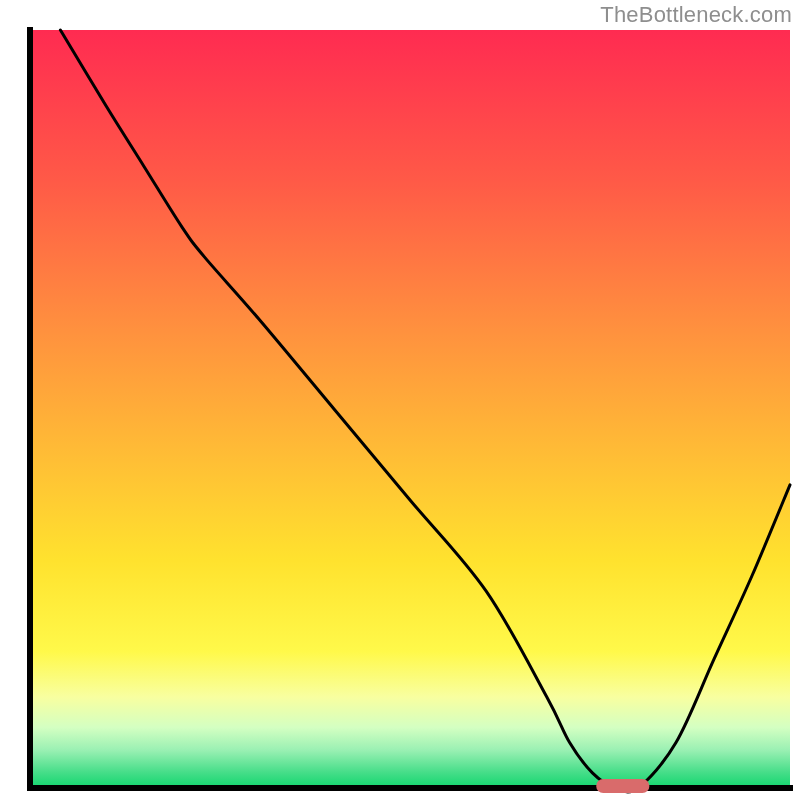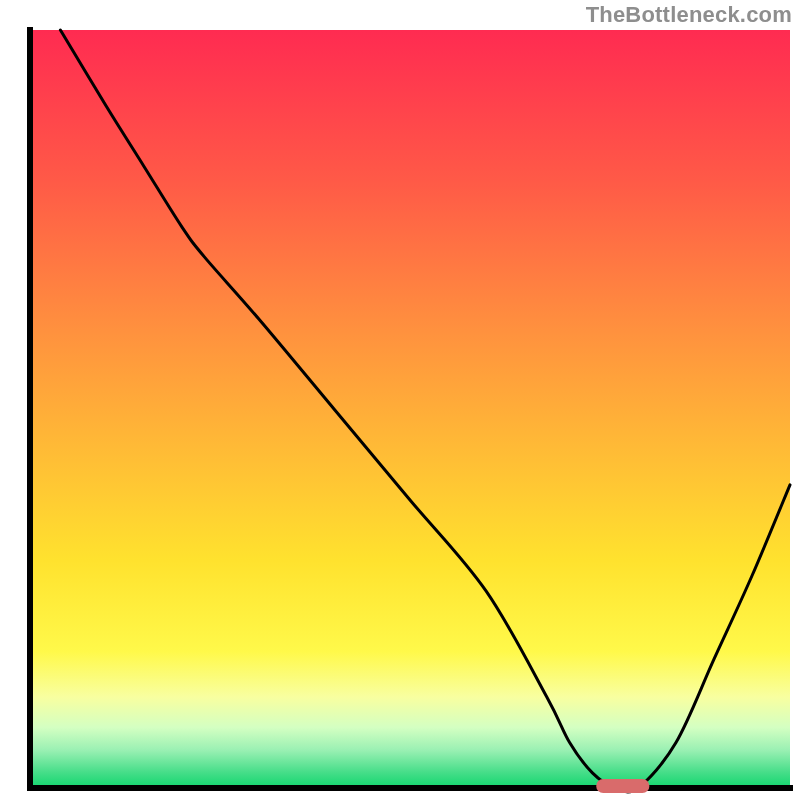--- a/index.html
+++ b/index.html
@@ -14,21 +14,21 @@
     position: relative;
     width: 800px;
     height: 800px;
   }
   .watermark {
     position: absolute;
     top: 2px;
     right: 8px;
     color: #8e8e8e;
     font-size: 22px;
-    font-weight: 700;
+    font-weight: 400;
     letter-spacing: 0.2px;
     user-select: none;
   }
   svg.chart {
     position: absolute;
     left: 0;
     top: 0;
   }
 </style>
 </head>

